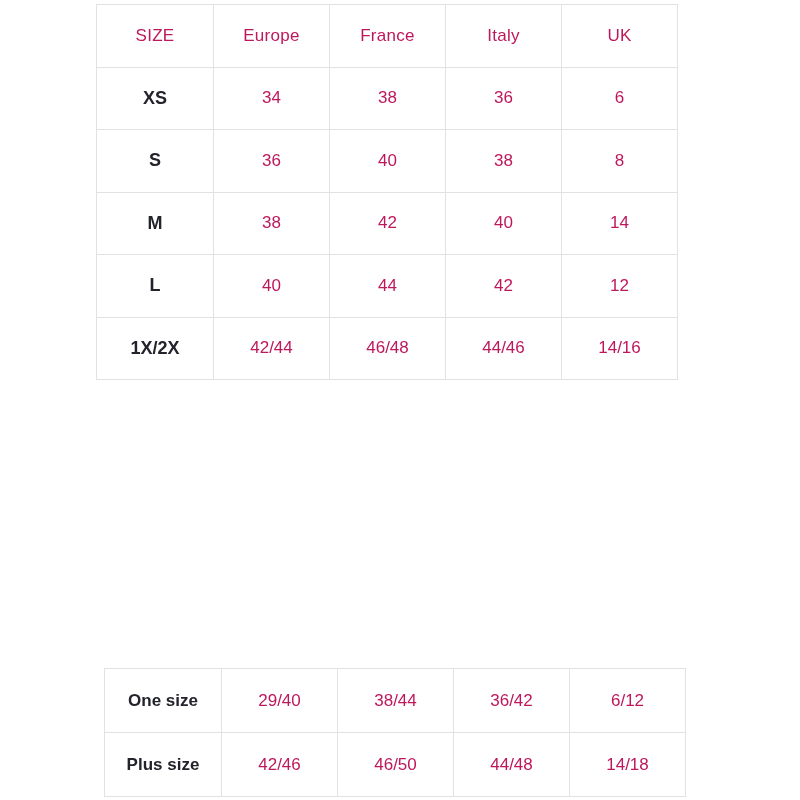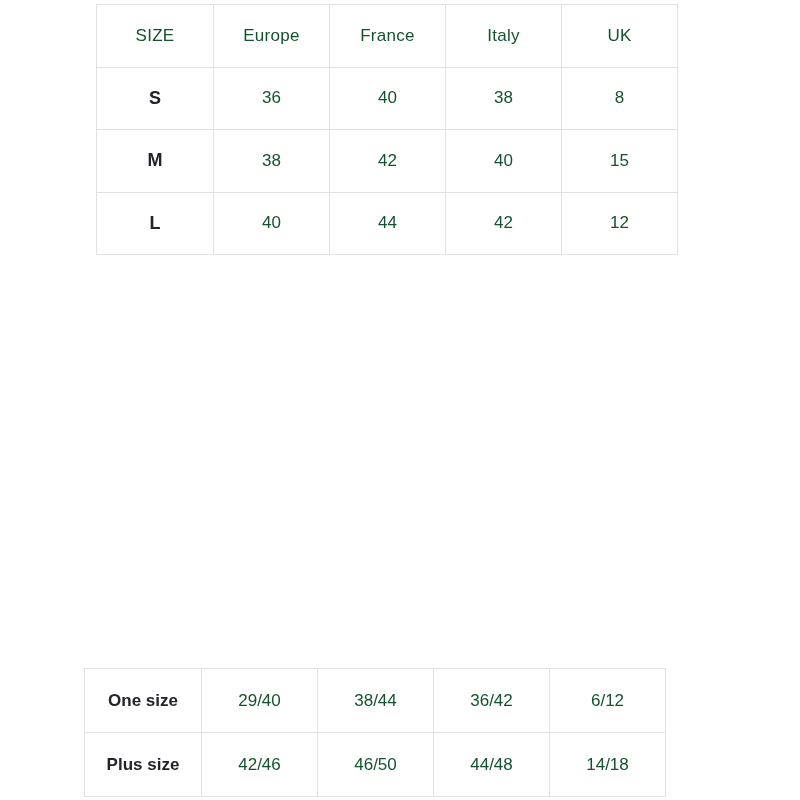--- a/index.html
+++ b/index.html
@@ -26,33 +26,33 @@
     border-collapse: collapse;
     table-layout: fixed;
     position: absolute;
   }
   table.main-table {
     left: 96px;
     top: 4px;
     width: 581px;
   }
   table.extra-table {
-    left: 84px;
+    left: 104px;
     top: 668px;
     width: 581px;
     padding-left: 44px;
   }
   table.size-table td,
   table.size-table th {
     border: 1px solid #e2e2e6;
     text-align: center;
     vertical-align: middle;
     font-weight: normal;
     font-size: 17px;
-    color: #14532d;
+    color: #be185d;
     padding: 0;
   }
   
   col.c0 { width: 117px; }
   col.c1 { width: 116px; }
   col.c2 { width: 116px; }
   col.c3 { width: 116px; }
   col.c4 { width: 116px; }
 
   .main-table tr { height: 62.5px; }
@@ -93,39 +93,53 @@
       <tr>
         <th>SIZE</th>
         <th>Europe</th>
         <th>France</th>
         <th>Italy</th>
         <th>UK</th>
       </tr>
     </thead>
     <tbody>
       <tr>
+        <td class="rowlabel">XS</td>
+        <td>34</td>
+        <td>38</td>
+        <td>36</td>
+        <td>6</td>
+      </tr>
+      <tr>
         <td class="rowlabel">S</td>
         <td>36</td>
         <td>40</td>
         <td>38</td>
         <td>8</td>
       </tr>
       <tr>
         <td class="rowlabel">M</td>
         <td>38</td>
         <td>42</td>
         <td>40</td>
-        <td>15</td>
+        <td>14</td>
       </tr>
       <tr>
         <td class="rowlabel">L</td>
         <td>40</td>
         <td>44</td>
         <td>42</td>
         <td>12</td>
+      </tr>
+      <tr>
+        <td class="rowlabel">1X/2X</td>
+        <td>42/44</td>
+        <td>46/48</td>
+        <td>44/46</td>
+        <td>14/16</td>
       </tr>
     </tbody>
   </table>
 
   <table class="size-table extra-table">
     <colgroup>
       <col class="c0">
         <col class="c1">
         <col class="c2">
         <col class="c3">

